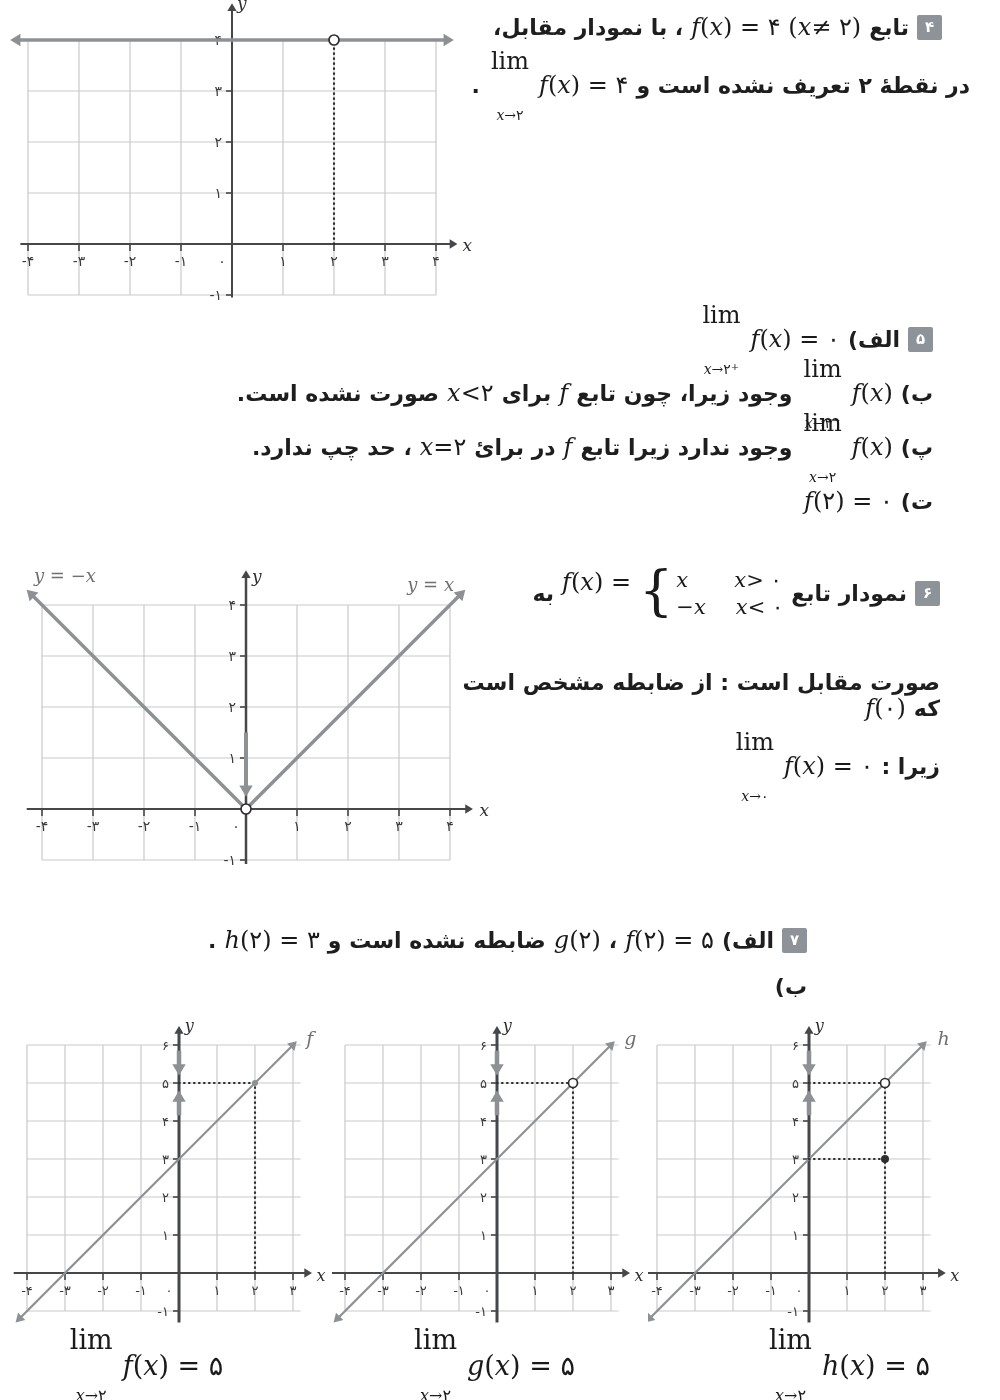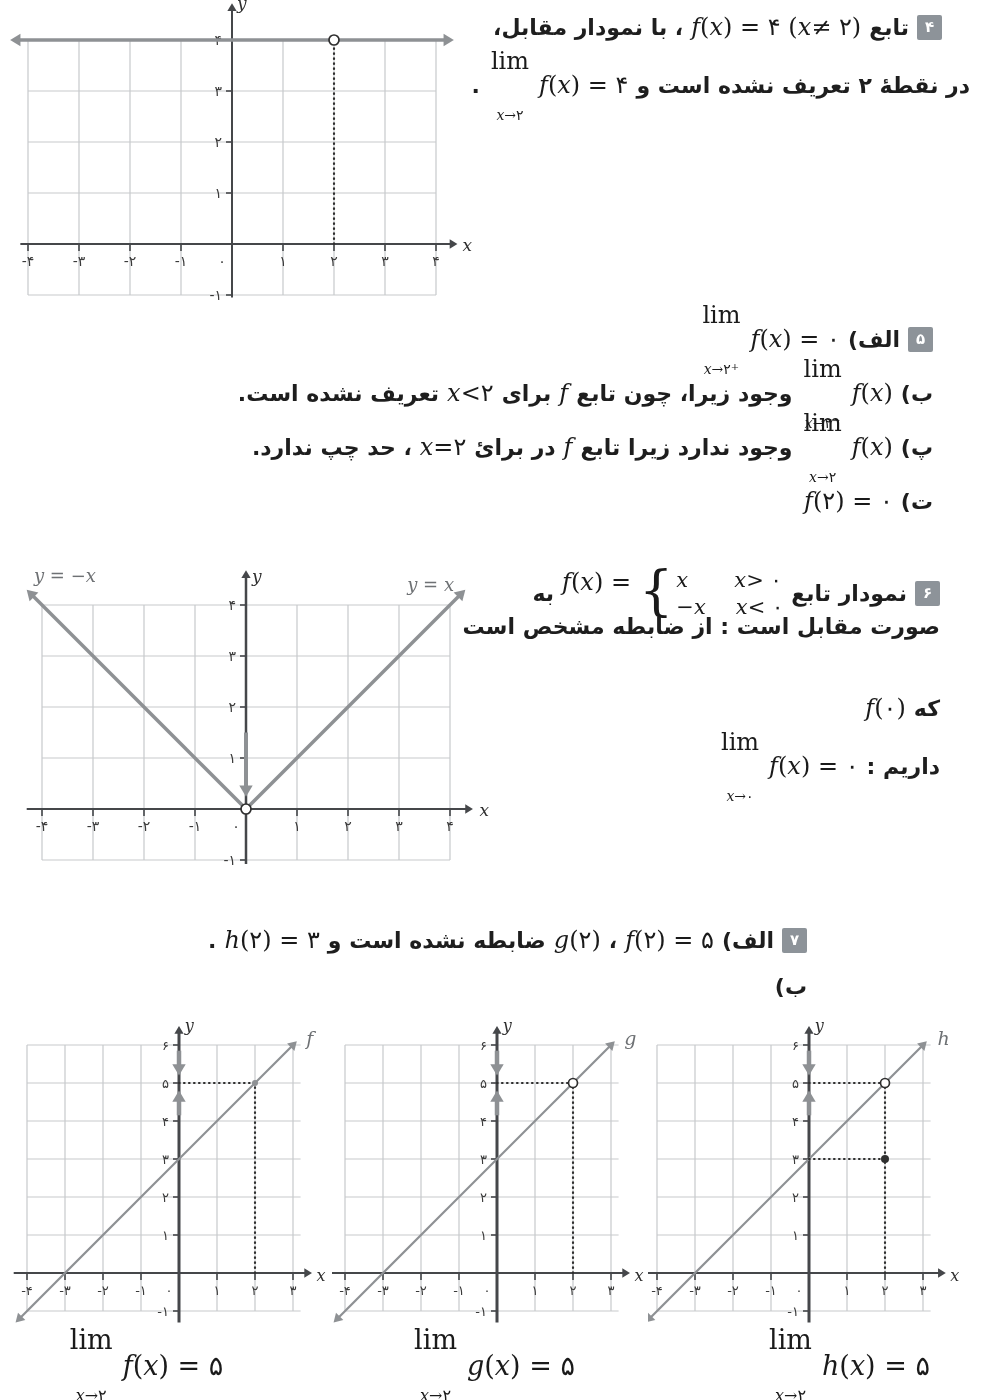--- a/index.html
+++ b/index.html
@@ -169,21 +169,21 @@
       </span>
       <span>وجود زیرا، چون تابع</span>
       <span class="math">
           <span class="mi">f</span>
         </span>
       <span>برای</span>
       <span class="math">
           <span class="mi">x</span>
           <span>&lt;۲</span>
         </span>
-      <span>تعریف نشده است.</span>
+      <span>صورت نشده است.</span>
     </div>
     <div class="line" style="top:420px;right:67px;height:54px;">
       <span>پ)</span>
       <span class="math">
         <span class="lim">
           <span class="limw">lim</span>
           <span class="lims">
               <span class="mi">x</span>
               <span>→۲</span>
             </span>
@@ -299,32 +299,32 @@
               </span>
             <span class="pwc">
                 <span class="mi">x</span>
                 <span> &lt; ۰</span>
               </span>
           </span>
         </span>
       </span>
       <span>به</span>
     </div>
-    <div class="line" style="top:600px;right:60px;height:52px;text-align:right;">
+    <div class="line" style="top:656px;right:60px;height:52px;text-align:right;">
       <span>صورت مقابل است : از ضابطه مشخص است</span>
     </div>
     <div class="line" style="top:682px;right:60px;height:52px;">
       <span>که</span>
       <span class="math">
           <span class="mi">f</span>
           <span>(۰)</span>
         </span>
     </div>
     <div class="line" style="top:734px;right:60px;height:64px;">
-      <span>داریم :</span>
+      <span>زیرا :</span>
       <span class="math">
         <span class="lim">
           <span class="limw">lim</span>
           <span class="lims">
               <span class="mi">x</span>
               <span>→۰</span>
             </span>
         </span>
         <span class="mexpr">
             <span class="mi">f</span>

